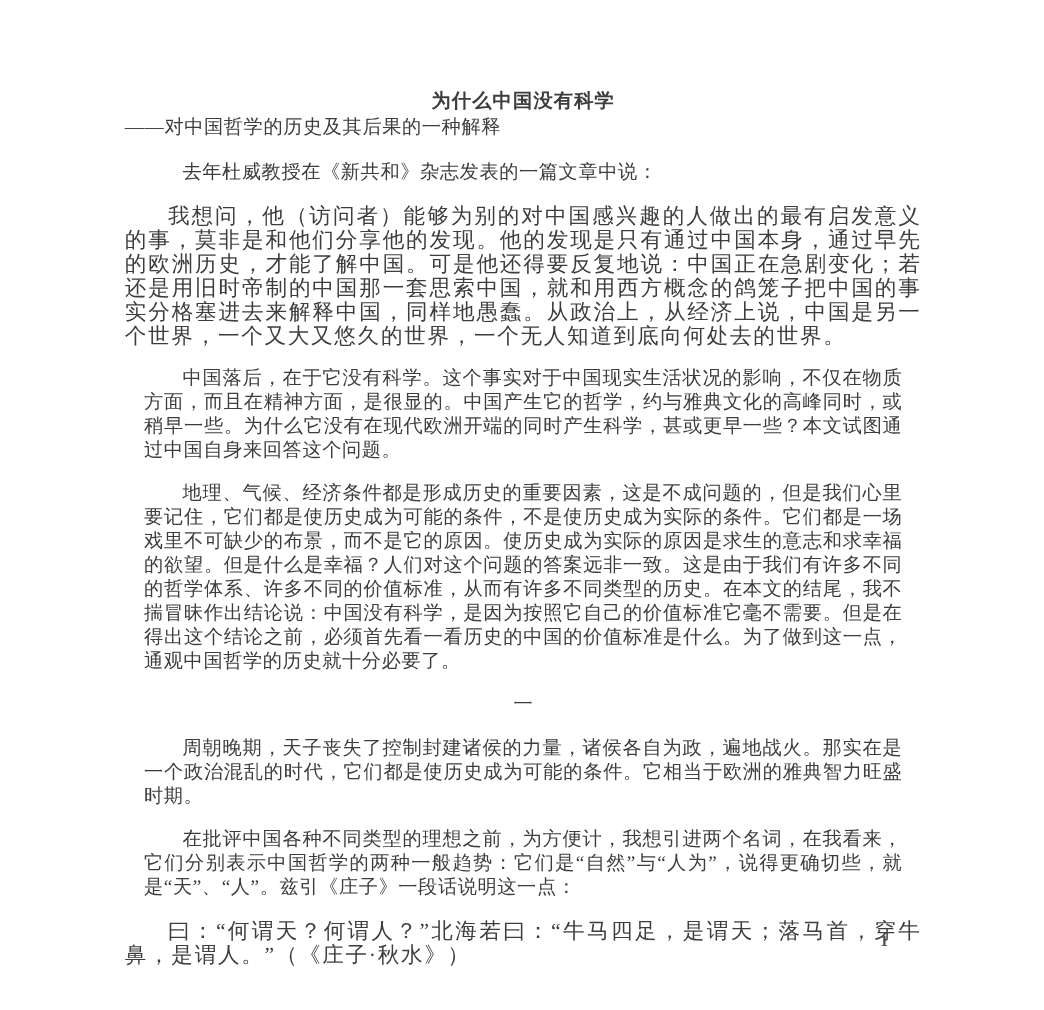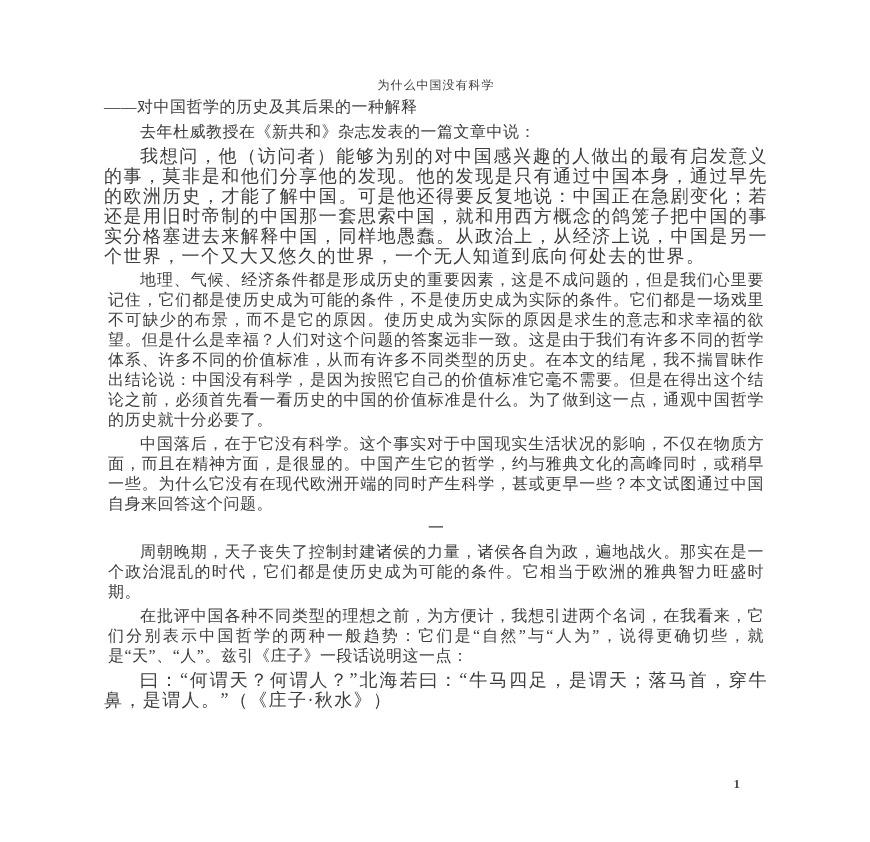--- a/index.html
+++ b/index.html
@@ -16,42 +16,42 @@
     color: #3d3d3d;
     overflow: hidden;
   }
   .content {
     position: absolute;
     left: 104px;
     top: 74px;
     width: 664px;
   }
   .doc-title {
-    font-size: 12px;
-    font-weight: normal;
+    font-size: 16px;
+    font-weight: bold;
     text-align: center;
     line-height: 22px;
     letter-spacing: 1px;
     margin: 0;
   }
   .doc-subtitle {
     font-size: 16px;
     text-align: left;
     line-height: 22px;
     letter-spacing: 0.5px;
     margin: 0;
   }
   p.body-text {
     font-size: 16px;
     line-height: 20px;
     letter-spacing: 0.5px;
     text-align: justify;
     text-justify: inter-ideograph;
     text-indent: 2em;
-    margin: 4px;
+    margin: 16px;
     word-break: break-all;
   }
   p.quote-small {
     font-size: 18px;
     line-height: 20px;
     letter-spacing: 1.4px;
     text-align: justify;
     text-justify: inter-ideograph;
     text-indent: 2em;
     margin: 0;
@@ -74,21 +74,21 @@
 </style>
 </head>
 <body>
 
 <div class="page">
   <div class="content">
     <h1 class="doc-title">为什么中国没有科学</h1>
     <div class="doc-subtitle">——对中国哲学的历史及其后果的一种解释</div>
     <p class="body-text">去年杜威教授在《新共和》杂志发表的一篇文章中说：</p>
     <p class="quote-small">我想问，他（访问者）能够为别的对中国感兴趣的人做出的最有启发意义的事，莫非是和他们分享他的发现。他的发现是只有通过中国本身，通过早先的欧洲历史，才能了解中国。可是他还得要反复地说：中国正在急剧变化；若还是用旧时帝制的中国那一套思索中国，就和用西方概念的鸽笼子把中国的事实分格塞进去来解释中国，同样地愚蠢。从政治上，从经济上说，中国是另一个世界，一个又大又悠久的世界，一个无人知道到底向何处去的世界。</p>
+    <p class="body-text">中国落后，在于它没有科学。这个事实对于中国现实生活状况的影响，不仅在物质方面，而且在精神方面，是很显的。中国产生它的哲学，约与雅典文化的高峰同时，或稍早一些。为什么它没有在现代欧洲开端的同时产生科学，甚或更早一些？本文试图通过中国自身来回答这个问题。</p>
     <p class="body-text">地理、气候、经济条件都是形成历史的重要因素，这是不成问题的，但是我们心里要记住，它们都是使历史成为可能的条件，不是使历史成为实际的条件。它们都是一场戏里不可缺少的布景，而不是它的原因。使历史成为实际的原因是求生的意志和求幸福的欲望。但是什么是幸福？人们对这个问题的答案远非一致。这是由于我们有许多不同的哲学体系、许多不同的价值标准，从而有许多不同类型的历史。在本文的结尾，我不揣冒昧作出结论说：中国没有科学，是因为按照它自己的价值标准它毫不需要。但是在得出这个结论之前，必须首先看一看历史的中国的价值标准是什么。为了做到这一点，通观中国哲学的历史就十分必要了。</p>
-    <p class="body-text">中国落后，在于它没有科学。这个事实对于中国现实生活状况的影响，不仅在物质方面，而且在精神方面，是很显的。中国产生它的哲学，约与雅典文化的高峰同时，或稍早一些。为什么它没有在现代欧洲开端的同时产生科学，甚或更早一些？本文试图通过中国自身来回答这个问题。</p>
     <div class="section-marker">一</div>
     <p class="body-text">周朝晚期，天子丧失了控制封建诸侯的力量，诸侯各自为政，遍地战火。那实在是一个政治混乱的时代，它们都是使历史成为可能的条件。它相当于欧洲的雅典智力旺盛时期。</p>
     <p class="body-text">在批评中国各种不同类型的理想之前，为方便计，我想引进两个名词，在我看来，它们分别表示中国哲学的两种一般趋势：它们是“自然”与“人为”，说得更确切些，就是“天”、“人”。兹引《庄子》一段话说明这一点：</p>
     <p class="quote-small">曰：“何谓天？何谓人？”北海若曰：“牛马四足，是谓天；落马首，穿牛鼻，是谓人。”（《庄子·秋水》）</p>
   </div>
   <div class="page-number">1</div>
 </div>
 
 </body></html>

